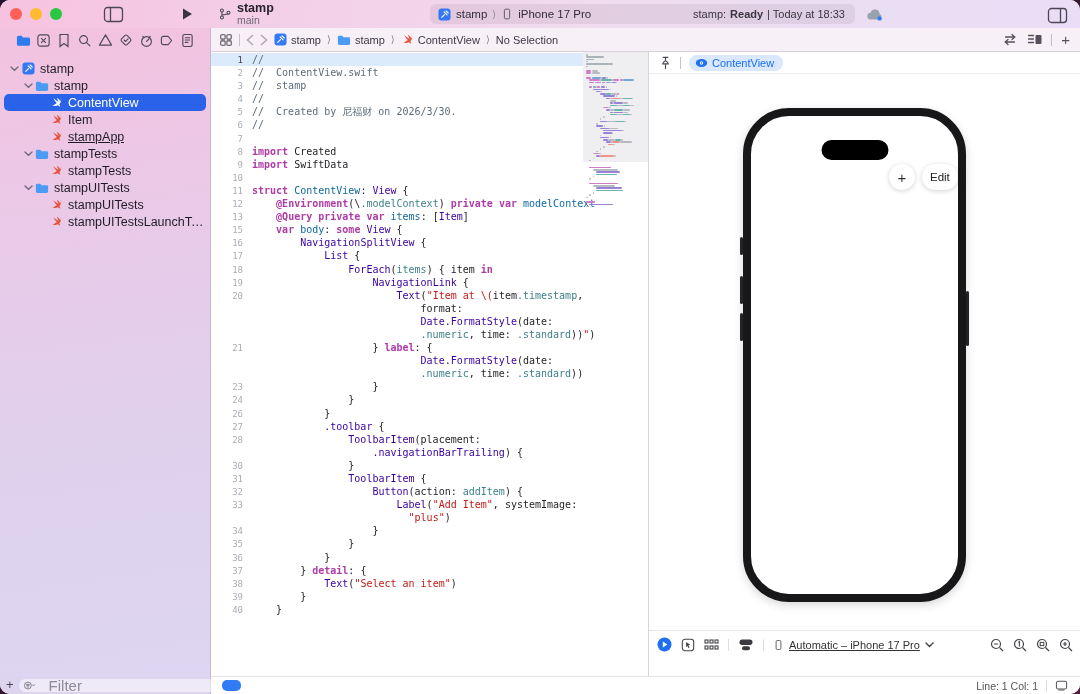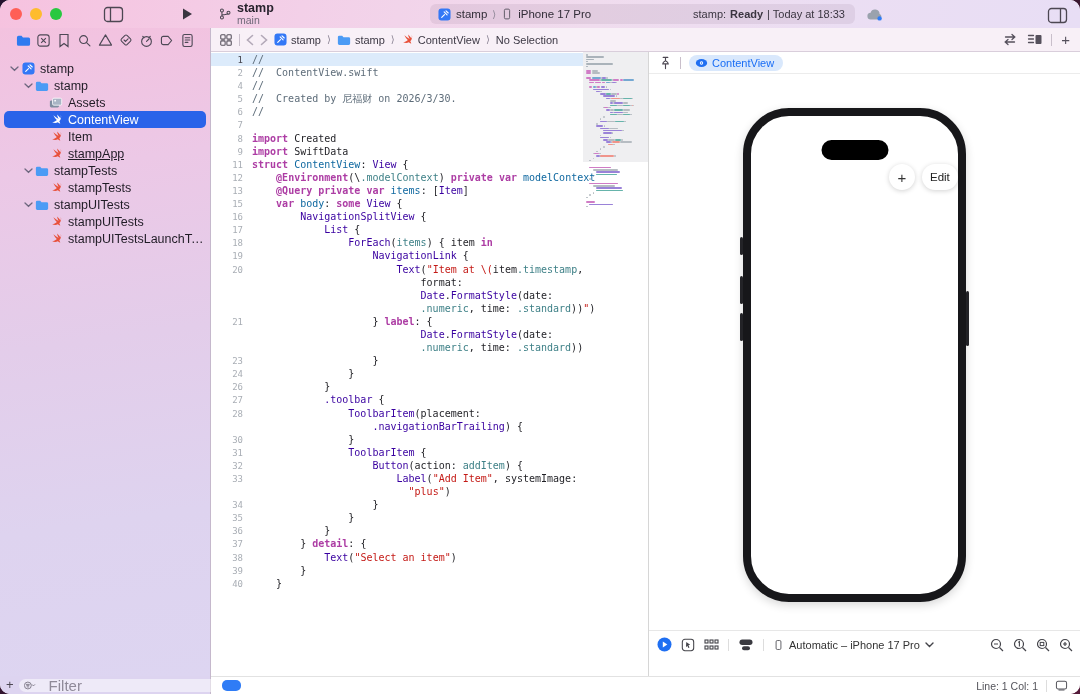--- a/index.html
+++ b/index.html
@@ -52,21 +52,21 @@
   .canvas{position:absolute;left:648px;top:52px;width:432px;height:624px;background:#fff;border-left:1px solid #d6d6d6;box-sizing:border-box;}
   .cv-header{height:21px;border-bottom:1px solid #ececec;display:flex;align-items:center;gap:8px;padding:0 10px;}
   .cv-tab{height:16px;border-radius:8px;background:#d9e8fc;display:flex;align-items:center;gap:4px;padding:0 9px 0 6px;font-size:11px;color:#1a6ef5;}
   .cv-body{position:relative;height:574px;}
   .phone{position:absolute;left:94px;top:34px;width:207px;height:478px;border:8px solid #17171a;border-radius:46px;background:#fff;box-shadow:0 3px 10px rgba(0,0,0,0.16);}
   .island{position:absolute;left:50%;top:24px;transform:translateX(-50%);width:67px;height:20px;border-radius:10px;background:#000;}
   .pv-plus{position:absolute;left:138px;top:48px;width:26px;height:26px;border-radius:50%;background:#fff;box-shadow:0 1px 5px rgba(0,0,0,0.18);display:flex;align-items:center;justify-content:center;font-size:15px;color:#333;}
   .pv-edit{position:absolute;left:171px;top:48px;height:26px;border-radius:13px;background:#fff;box-shadow:0 1px 5px rgba(0,0,0,0.18);display:flex;align-items:center;justify-content:center;font-size:11.5px;color:#222;padding:0 8px;}
   .nub{position:absolute;width:3px;background:#232327;border-radius:2px;}
   .cv-toolbar{position:absolute;left:0;bottom:18px;width:432px;height:28px;border-top:1px solid #e7e7e7;display:flex;align-items:center;gap:9px;padding:0 8px;box-sizing:border-box;background:#fff;}
-  .dev-select{display:flex;align-items:center;gap:5px;font-size:11px;color:#333;}
+  .dev-select{display:flex;align-items:center;gap:5px;font-size:11px;color:#333;text-decoration:underline;}
   .zoomgrp{margin-left:auto;display:flex;align-items:center;gap:9px;color:#4a4a4f;}
   
   .bbar-side{position:absolute;left:0;top:676px;width:211px;height:18px;background:#ddd4f0;border-right:1px solid #c5b8cc;display:flex;align-items:center;box-sizing:border-box;padding:0 6px;gap:5px;}
   .filterfield{flex:1;height:13px;border-radius:7px;background:rgba(255,255,255,0.5);display:flex;align-items:center;gap:4px;padding:0 5px;color:#76717f;}
   .filterfield input{flex:1;border:none;background:transparent;outline:none;font-size:15px;color:#333;padding:9px;min-width:10px;}
   .filterfield input::placeholder{color:#8f8a99;}
   .bbar-main{position:absolute;left:211px;top:676px;width:869px;height:18px;background:#ffffff;border-top:1px solid #e2e2e2;box-sizing:border-box;display:flex;align-items:center;}
   .bp-cap{width:19px;height:11px;border-radius:5px;background:#2f7cf6;margin-left:11px;}
   .linecol{margin-left:auto;display:flex;align-items:center;gap:8px;padding-right:12px;font-size:10.5px;color:#55555c;}
   svg{display:block;}
@@ -291,31 +291,20 @@
               <path d="M1 1l3.5 3.3L8 1"></path>
             </svg>
           </span>
           <span class="ticon">
             <svg width="14" height="12" viewBox="0 0 16 13">
               <path d="M1 3.2A1.7 1.7 0 0 1 2.7 1.5h3.2l1.5 1.8h6A1.6 1.6 0 0 1 15 4.9v5.6a1.7 1.7 0 0 1-1.7 1.7H2.7A1.7 1.7 0 0 1 1 10.5z" fill="#4b9bf5"></path>
             </svg>
           </span>
           <span class="lbl">stamp</span>
         </div>
-        <div class="trow" style="padding-left: 32px;">
-          <span class="chev"></span>
-          <span class="ticon">
-            <svg width="14" height="12" viewBox="0 0 16 13">
-              <rect x="1" y="3.5" width="10.5" height="8" rx="1.6" fill="#7f8da0"></rect>
-              <rect x="4" y="1" width="10.5" height="8" rx="1.6" fill="#a9b5c5" stroke="#fff" stroke-width="0.9"></rect>
-              <circle cx="7" cy="3.8" r="1" fill="#fff"></circle>
-            </svg>
-          </span>
-          <span class="lbl">Assets</span>
-        </div>
         <div class="trow sel" style="padding-left: 32px;">
           <span class="chev"></span>
           <span class="ticon">
             <svg width="13" height="13" viewBox="0 0 16 16">
               <path d="M13.3 2.3c1 2.9.2 6-1.9 8 .7.9 1.1 1.9 1.2 2.9-1.1-.3-2.2-.9-3.1-1.7-2.1 1.1-4.7 1-6.8-.4 2.3-.2 4.3-1.1 5.8-2.6C6.6 7 5.1 5 4.2 2.7c2 1.9 4.1 3.5 6.4 4.7-1-1.7-1.7-3.6-1.9-5.6 1.7 1.5 3.2 3.2 4.3 5 .5-1.5.6-3 .3-4.5z" fill="#fff"></path>
             </svg>
           </span>
           <span class="lbl">ContentView</span>
         </div>
         <div class="trow" style="padding-left: 32px;">
@@ -389,26 +378,28 @@
           </span>
           <span class="lbl">stampUITestsLaunchTests</span>
         </div>
       </div>
   </div>
 
   <div class="editor">
     <div class="code" id="codelines">
         <div class="cl hl"><span class="ln">1</span><span class="tok-c">//</span></div>
         <div class="cl"><span class="ln">2</span><span class="tok-c">//  ContentView.swift</span></div>
+        <div class="cl"><span class="ln">3</span><span class="tok-c">//  stamp</span></div>
         <div class="cl"><span class="ln">4</span><span class="tok-c">//</span></div>
         <div class="cl"><span class="ln">5</span><span class="tok-c">//  Created by 尼福财 on 2026/3/30.</span></div>
         <div class="cl"><span class="ln">6</span><span class="tok-c">//</span></div>
         <div class="cl"><span class="ln">7</span></div>
         <div class="cl"><span class="ln">8</span><span class="tok-k">import</span><span class="tok-p"> Created</span></div>
         <div class="cl"><span class="ln">9</span><span class="tok-k">import</span><span class="tok-p"> SwiftData</span></div>
+        <div class="cl"><span class="ln">10</span></div>
         <div class="cl"><span class="ln">11</span><span class="tok-k">struct</span><span class="tok-p"> </span><span class="tok-d">ContentView</span><span class="tok-p">: </span><span class="tok-t">View</span><span class="tok-p"> {</span></div>
         <div class="cl"><span class="ln">12</span><span class="tok-p">    </span><span class="tok-k">@Environment</span><span class="tok-p">(\</span><span class="tok-m">.modelContext</span><span class="tok-p">) </span><span class="tok-k">private</span><span class="tok-p"> </span><span class="tok-k">var</span><span class="tok-p"> </span><span class="tok-d">modelContext</span></div>
         <div class="cl"><span class="ln">13</span><span class="tok-p">    </span><span class="tok-k">@Query</span><span class="tok-p"> </span><span class="tok-k">private</span><span class="tok-p"> </span><span class="tok-k">var</span><span class="tok-p"> </span><span class="tok-d">items</span><span class="tok-p">: [</span><span class="tok-t">Item</span><span class="tok-p">]</span></div>
         <div class="cl"><span class="ln">15</span><span class="tok-p">    </span><span class="tok-k">var</span><span class="tok-p"> </span><span class="tok-d">body</span><span class="tok-p">: </span><span class="tok-k">some</span><span class="tok-p"> </span><span class="tok-t">View</span><span class="tok-p"> {</span></div>
         <div class="cl"><span class="ln">16</span><span class="tok-p">        </span><span class="tok-t">NavigationSplitView</span><span class="tok-p"> {</span></div>
         <div class="cl"><span class="ln">17</span><span class="tok-p">            </span><span class="tok-t">List</span><span class="tok-p"> {</span></div>
         <div class="cl"><span class="ln">18</span><span class="tok-p">                </span><span class="tok-t">ForEach</span><span class="tok-p">(</span><span class="tok-m">items</span><span class="tok-p">) { item </span><span class="tok-k">in</span></div>
         <div class="cl"><span class="ln">19</span><span class="tok-p">                    </span><span class="tok-t">NavigationLink</span><span class="tok-p"> {</span></div>
         <div class="cl"><span class="ln">20</span><span class="tok-p">                        </span><span class="tok-t">Text</span><span class="tok-p">(</span><span class="tok-s">"Item at \(</span><span class="tok-p">item</span><span class="tok-m">.timestamp</span><span class="tok-p">,</span></div>
         <div class="cl"><span class="ln"></span><span class="tok-p">                            format:</span></div>

